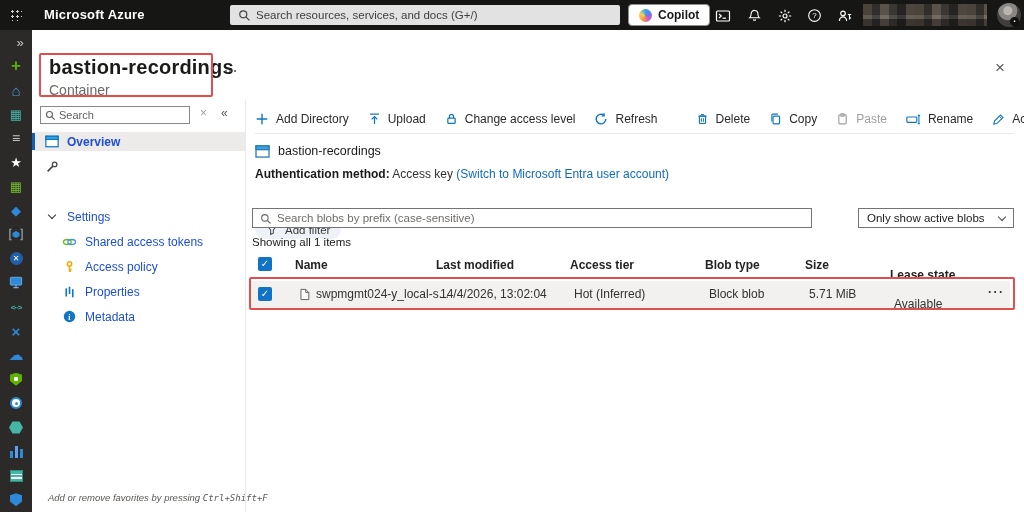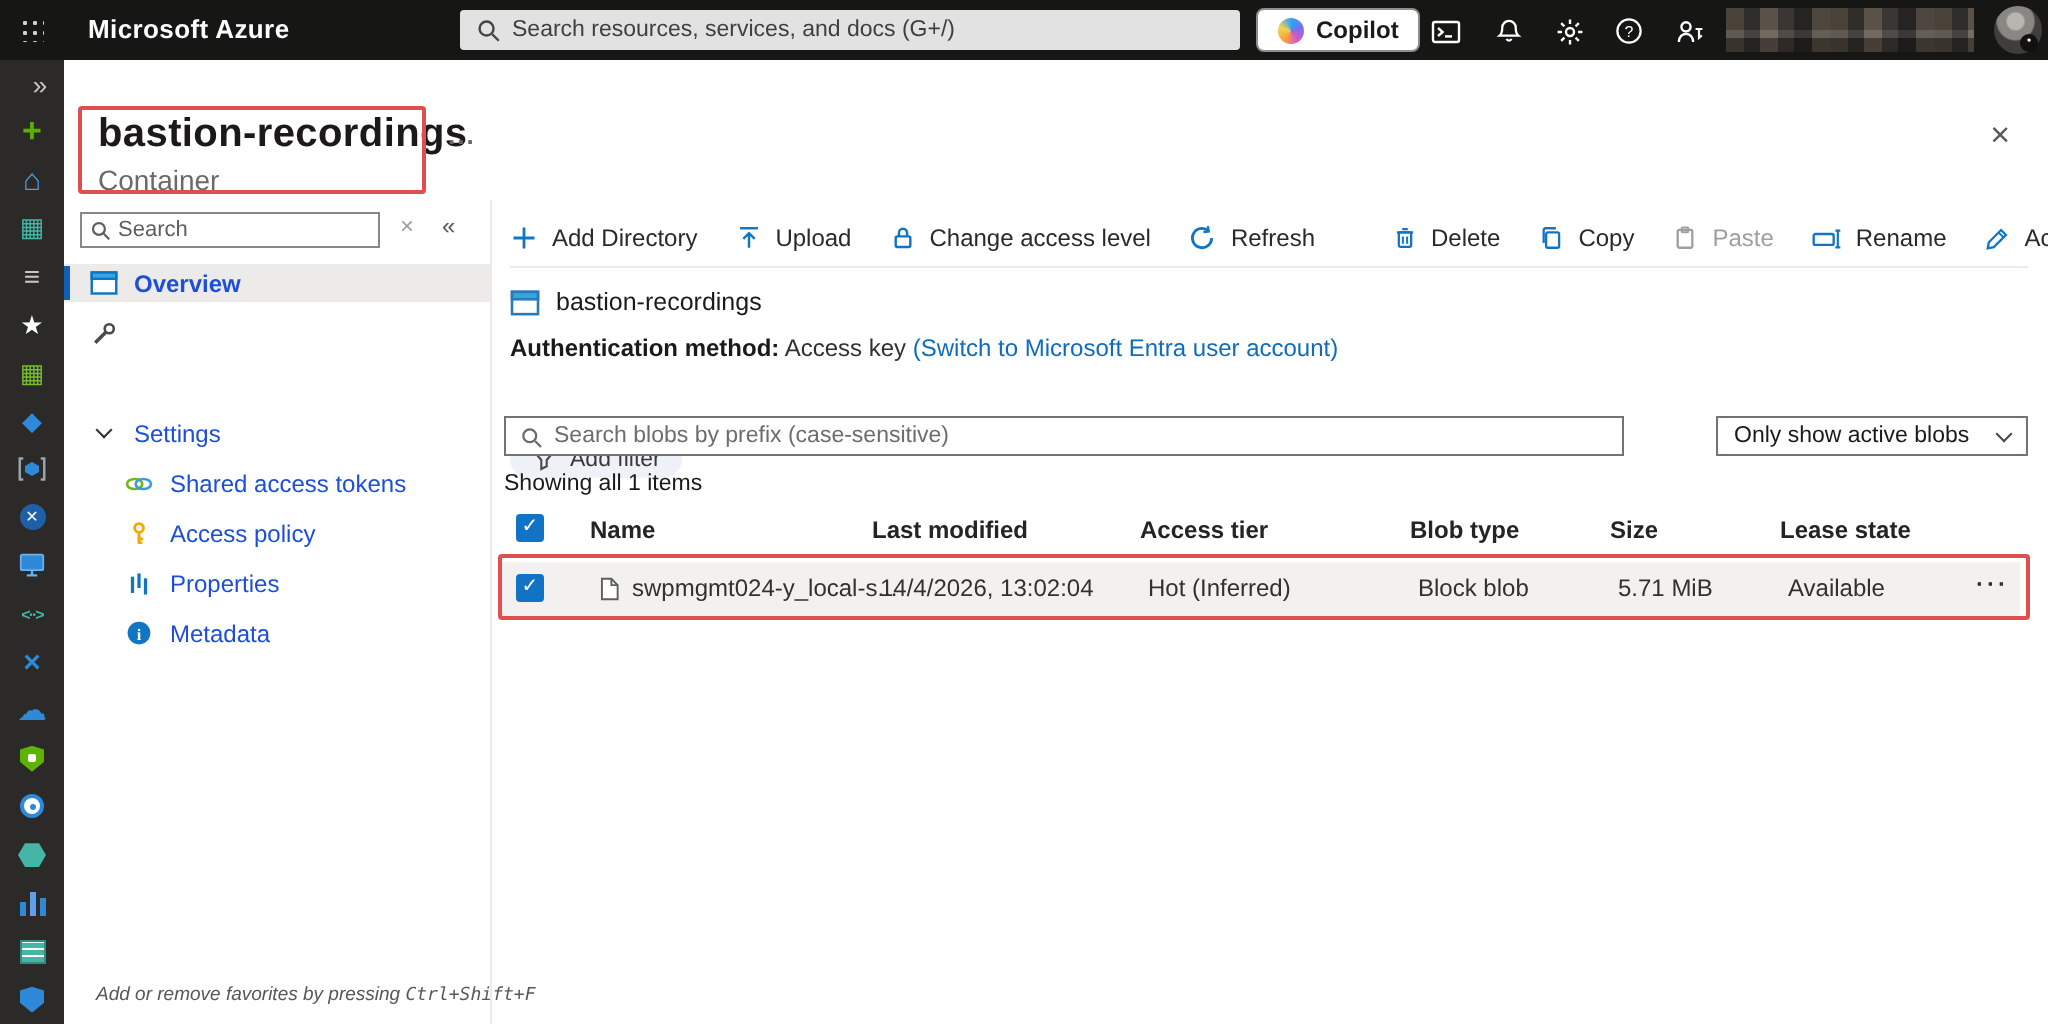--- a/index.html
+++ b/index.html
@@ -106,21 +106,21 @@
   #blob-dropdown .chev-down { border-color:#4a4a4a; margin-top:-2px; }
   #showing { position:absolute; left:6px; top:136px; font-size:11.5px; color:#1b1a19; }
 
   
   .col-cb { left:12px; width:20px; }
   .col-name { left:49px; }
   .col-mod { left:190px; }
   .col-tier { left:324px; }
   .col-type { left:459px; }
   .col-size { left:559px; }
-  .col-lease { left:644px; }
+  .col-lease { left:644px;margin-top:10px; }
   .col-more { left:738px; }
   #thead { position:absolute; left:0; top:155px; right:10px; height:21px; }
   #thead .hc { position:absolute; top:3px; font-weight:bold; font-size:12px; color:#252423; }
   #thead-line { position:absolute; left:6px; top:177px; right:10px; height:1px; background:#d8d6d4; }
   #trow { position:absolute; left:4px; top:181px; width:760px; height:27px; background:#f2f1f0; }
   #trow .rc { position:absolute; top:6px; font-size:12px; color:#323130; }
   .checkbox { width:14px; height:14px; background:#1173c6; border-radius:2px; color:#fff; font-size:10px; line-height:14px;
     text-align:center; cursor:pointer; }
   #thead .checkbox { position:absolute; top:2px; }
   #trow .checkbox { position:absolute; top:6px; left:8px; }

